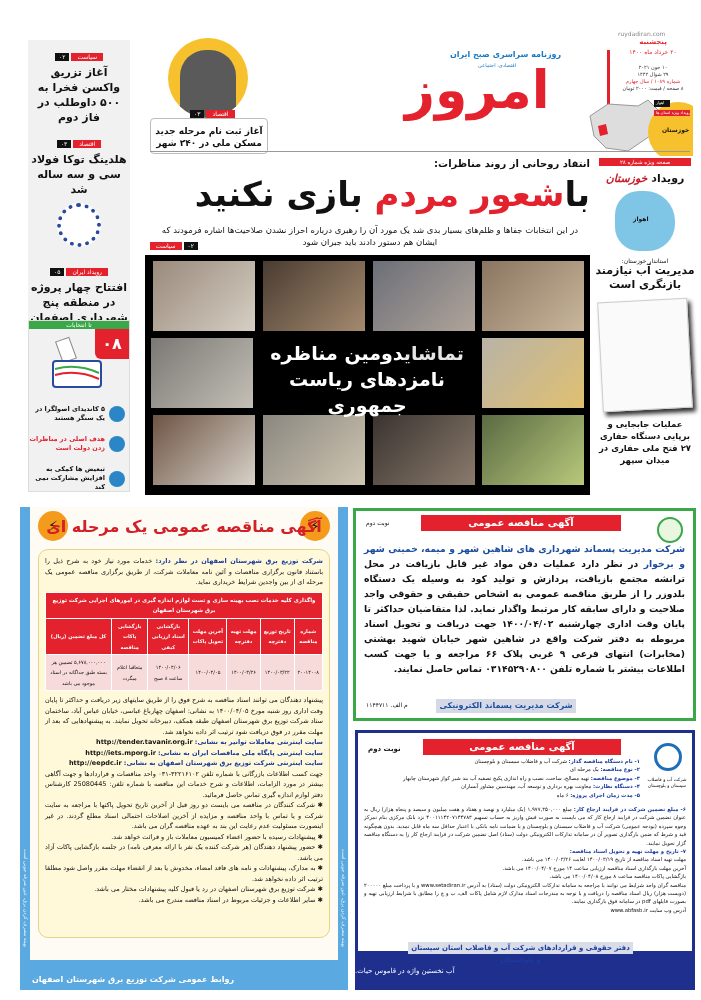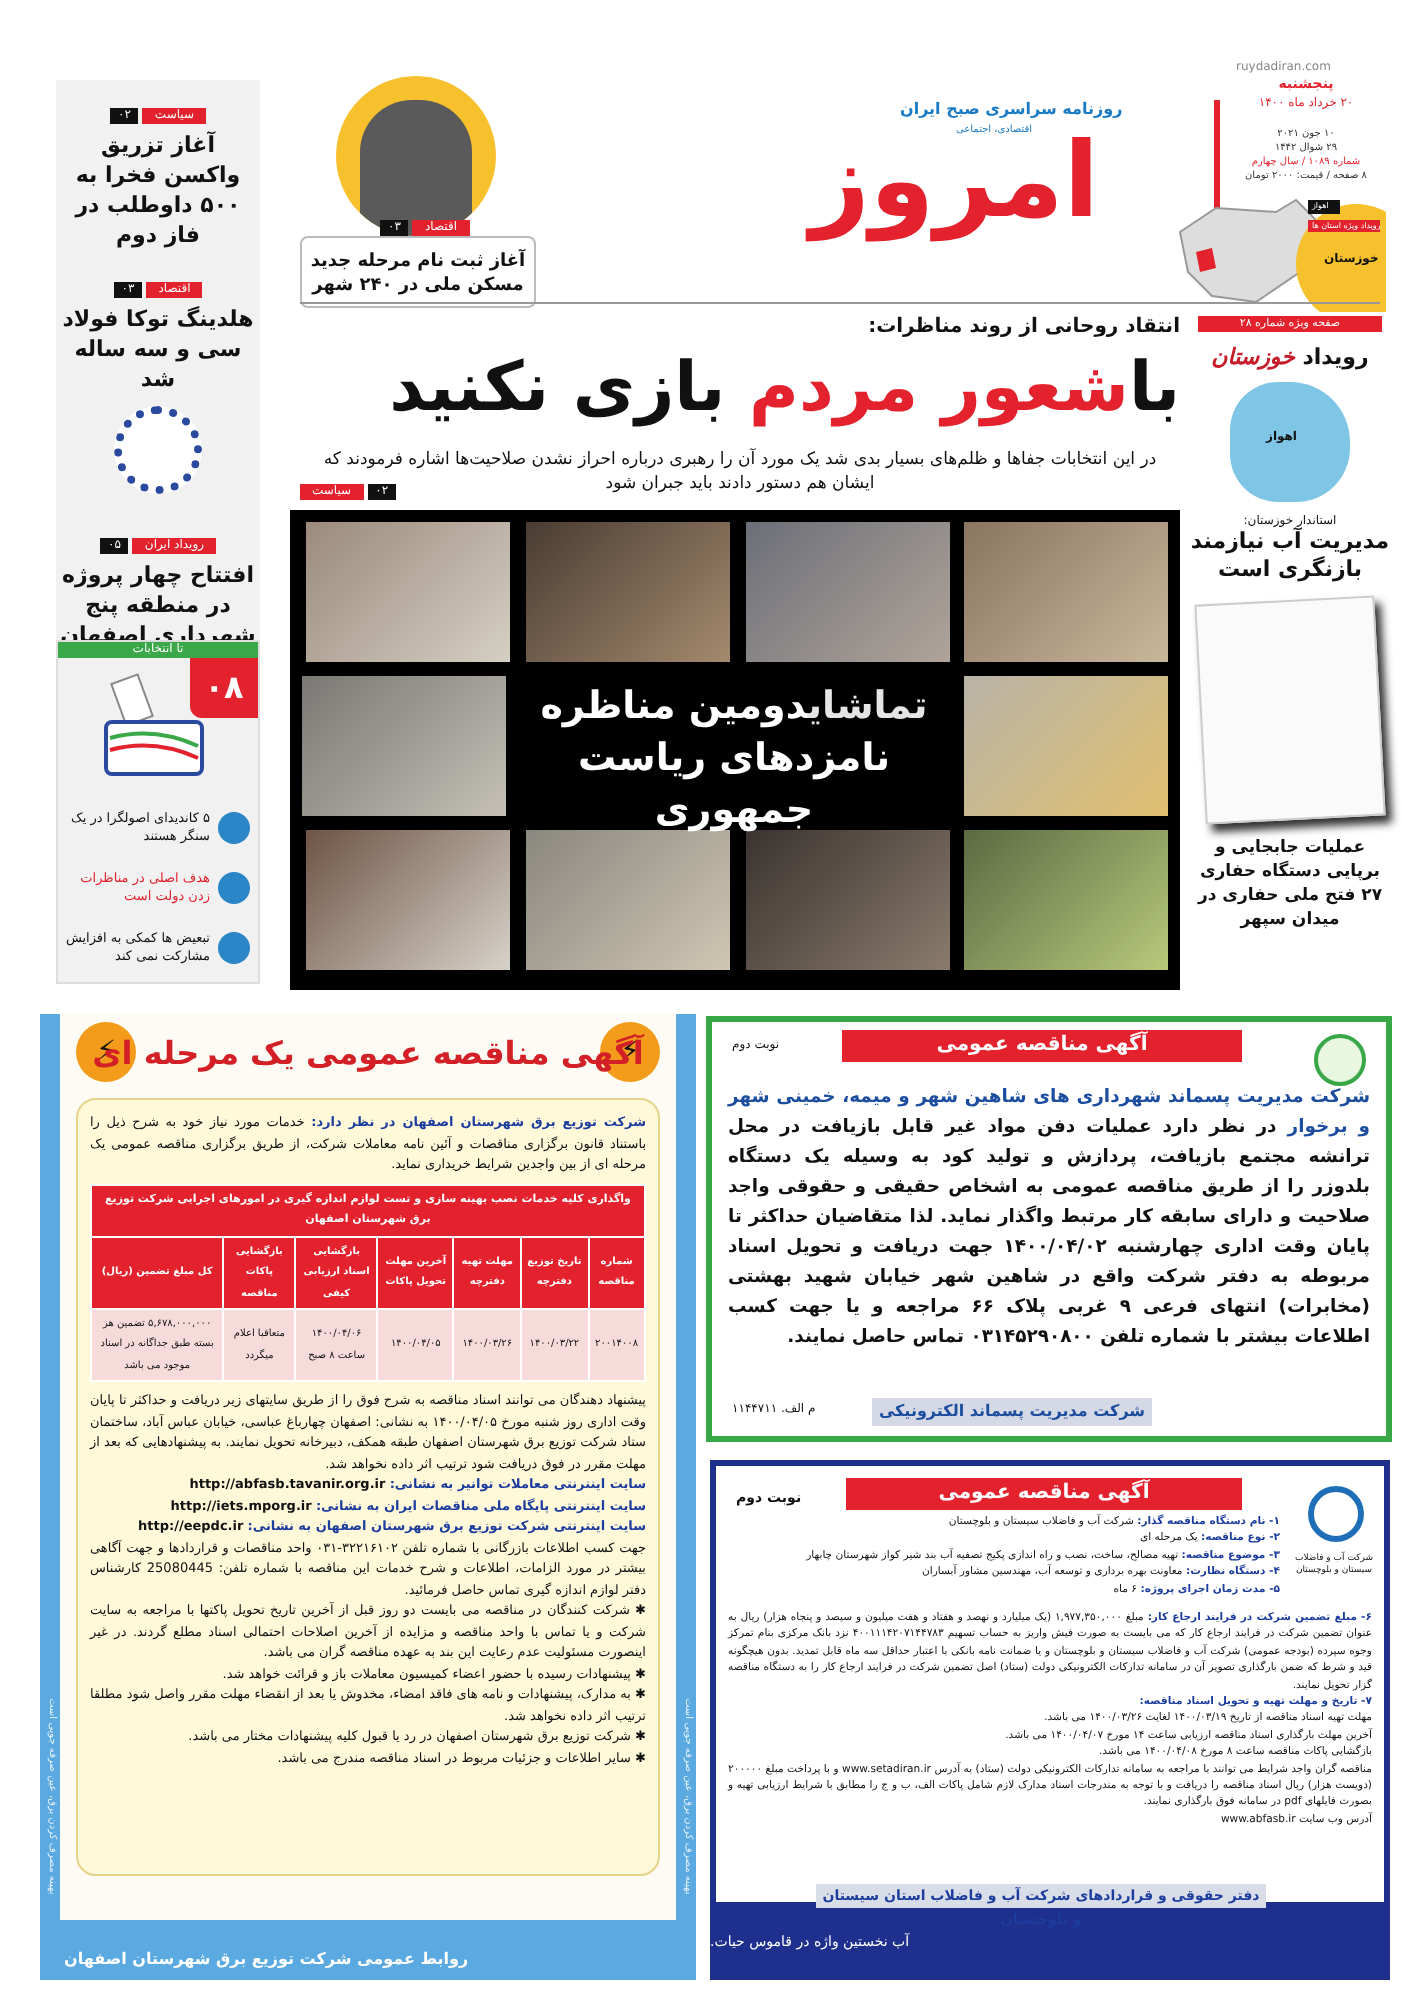--- a/index.html
+++ b/index.html
@@ -11,21 +11,21 @@
 
 .leftcol{left:28px;top:40px;width:102px;height:372px;background:#f1f1f1;text-align:center}
 .lhead{font-weight:bold;font-size:11px;line-height:15px;margin:2px 2px 6px}
 .logo-circle{width:44px;height:44px;border-radius:50%;border:4px dotted #2a4aa0;margin:0 auto 12px;background:#fff}
 .elect{left:28px;top:320px;width:102px;height:172px;background:#f1f1f1;border:1px solid #ddd}
 .elect-top{background:#3aa848;color:#fff;font-size:6px;height:8px;line-height:8px;text-align:center}
 .badge08{position:absolute;right:0;top:8px;width:34px;height:30px;background:#e4222e;color:#fff;font-size:16px;font-weight:bold;line-height:30px;text-align:center;border-radius:0 0 0 6px}
 .ballot{position:absolute;left:18px;top:14px;width:60px;height:60px}
 .eitem{position:absolute;right:4px;display:flex;align-items:center;gap:4px;width:96px;justify-content:flex-start}
 .eitem .av{width:16px;height:16px;border-radius:50%;background:#2b86c7;flex:none}
-.eitem .tx{font-size:6.5px;line-height:9px;text-align:right;font-weight:normal}
+.eitem .tx{font-size:6.5px;line-height:9px;text-align:right;font-weight:bold}
 
 .mast{left:335px;top:30px;width:215px;height:130px}
 .tagline{left:450px;top:50px;font-size:8px;color:#1a7bc4;font-weight:bold}
 .tagline2{left:478px;top:62px;font-size:5px;color:#1a7bc4}
 .redbar{left:607px;top:50px;width:3px;height:90px;background:#e4222e}
 .site{left:618px;top:30px;font-size:6px;color:#888}
 .day{left:618px;top:38px;font-size:7px;color:#e4222e;font-weight:bold;width:70px;text-align:center}
 .pdate{left:618px;top:48px;font-size:6px;color:#e4222e;width:70px;text-align:center}
 .dates{left:618px;top:64px;font-size:5px;color:#333;width:70px;text-align:center;line-height:7px}
 .map{left:588px;top:96px;width:105px;height:60px}
@@ -251,26 +251,27 @@
           <td>۱۴۰۰/۰۳/۲۲</td>
           <td>۱۴۰۰/۰۳/۲۶</td>
           <td>۱۴۰۰/۰۴/۰۵</td>
           <td>۱۴۰۰/۰۴/۰۶ ساعت ۸ صبح</td>
           <td>متعاقبا اعلام میگردد</td>
           <td>۵,۶۷۸,۰۰۰,۰۰۰ تضمین هر بسته طبق جداگانه در اسناد موجود می باشد</td>
         </tr>
       </tbody>
         </table>
       <div>پیشنهاد دهندگان می توانند اسناد مناقصه به شرح فوق را از طریق سایتهای زیر دریافت و حداکثر تا پایان وقت اداری روز شنبه مورخ ۱۴۰۰/۰۴/۰۵ به نشانی: اصفهان چهارباغ عباسی، خیابان عباس آباد، ساختمان ستاد شرکت توزیع برق شهرستان اصفهان طبقه همکف، دبیرخانه تحویل نمایند. به پیشنهادهایی که بعد از مهلت مقرر در فوق دریافت شود ترتیب اثر داده نخواهد شد.</div>
-      <div><span class="blue">سایت اینترنتی معاملات توانیر به نشانی:</span> <b>http://abfasb.tavanir.org.ir</b></div>
+      <div><span class="blue">سایت اینترنتی معاملات توانیر به نشانی:</span> <b>http://tender.tavanir.org.ir</b></div>
       <div><span class="blue">سایت اینترنتی پایگاه ملی مناقصات ایران به نشانی:</span> <b>http://iets.mporg.ir</b></div>
       <div><span class="blue">سایت اینترنتی شرکت توزیع برق شهرستان اصفهان به نشانی:</span> <b>http://eepdc.ir</b></div>
       <div>جهت کسب اطلاعات بازرگانی با شماره تلفن ۳۲۲۱۶۱۰۲-۰۳۱ واحد مناقصات و قراردادها و جهت آگاهی بیشتر در مورد الزامات، اطلاعات و شرح خدمات این مناقصه با شماره تلفن: 25080445 کارشناس دفتر لوازم اندازه گیری تماس حاصل فرمائید.</div>
       <div>✱ <span>شرکت کنندگان در مناقصه می بایست دو روز قبل از آخرین تاریخ تحویل پاکتها با مراجعه به سایت شرکت و یا تماس با واحد مناقصه و مزایده از آخرین اصلاحات احتمالی اسناد مطلع گردند. در غیر اینصورت مسئولیت عدم رعایت این بند به عهده مناقصه گران می باشد.</span></div>
       <div>✱ <span>پیشنهادات رسیده با حضور اعضاء کمیسیون معاملات باز و قرائت خواهد شد.</span></div>
+      <div>✱ <span>حضور پیشنهاد دهندگان (هر شرکت کننده یک نفر با ارائه معرفی نامه) در جلسه بازگشایی پاکات آزاد می باشد.</span></div>
       <div>✱ <span>به مدارک، پیشنهادات و نامه های فاقد امضاء، مخدوش یا بعد از انقضاء مهلت مقرر واصل شود مطلقا ترتیب اثر داده نخواهد شد.</span></div>
       <div>✱ <span>شرکت توزیع برق شهرستان اصفهان در رد یا قبول کلیه پیشنهادات مختار می باشد.</span></div>
       <div>✱ <span>سایر اطلاعات و جزئیات مربوط در اسناد مناقصه مندرج می باشد.</span></div>
     </div>
   </div>
   <div class="adL-foot">روابط عمومی شرکت توزیع برق شهرستان اصفهان</div>
 </div>
 
 <div class="abs adR1">
   <div class="recycle"></div>

